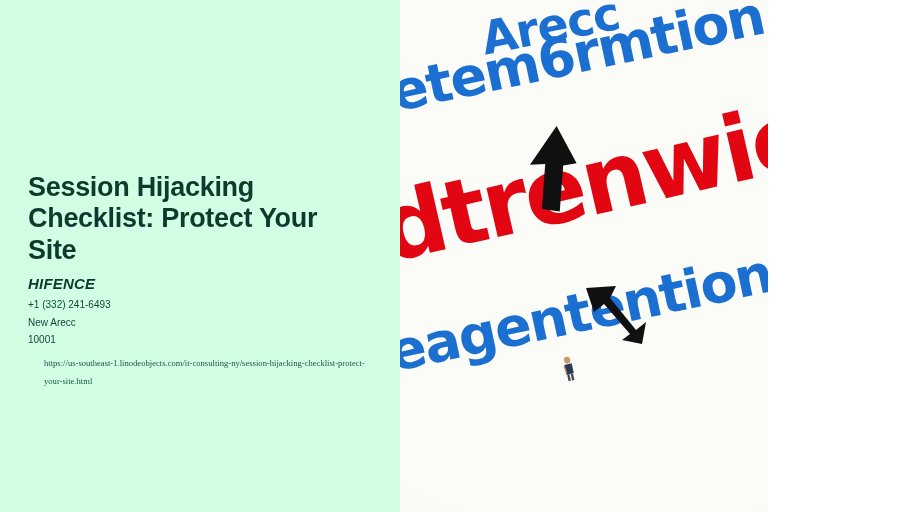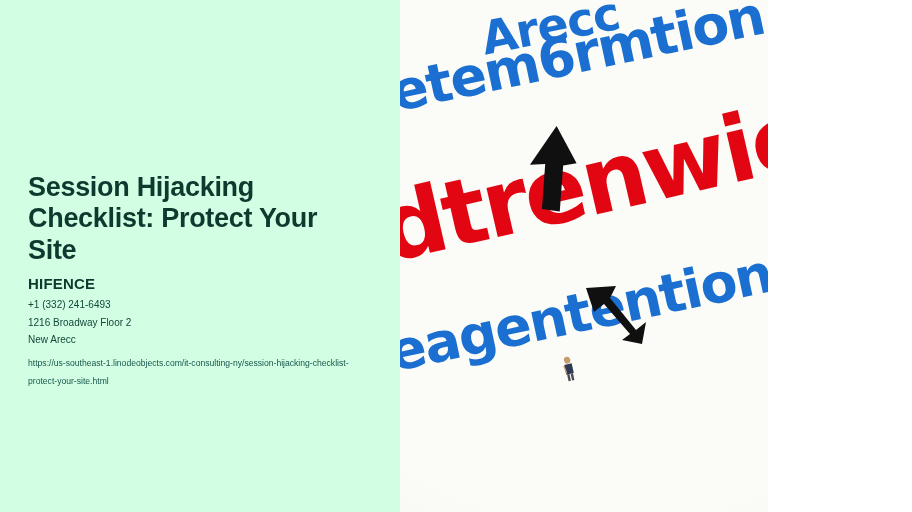--- a/index.html
+++ b/index.html
@@ -46,37 +46,38 @@
     margin: 0 0 8px 0;
   }
   .org-name {
     font-family: "Liberation Sans", sans-serif;
     font-size: 15px;
     font-weight: 700;
     color: #0d3a2e;
     letter-spacing: 0.2px;
     margin: 0 0 3px 0;
     line-height: 1.3;
+    font-style: italic;
   }
   .contact-line {
     font-family: "Liberation Sans", sans-serif;
     font-size: 10px;
     font-weight: 400;
     color: #12473a;
     line-height: 1.72;
     margin: 0;
     white-space: nowrap;
   }
   .source-url {
-    font-family: Liberation Sans, sans-serif;
+    font-family: Liberation Serif, serif;
     font-size: 8.6px;
     font-weight: 400;
     color: #17544a;
     line-height: 2.1;
-    margin: 6px 0 0 0;
+    margin: 6px 0 0 16px;
     word-break: break-all;
     max-width: 322px;
   }
 
   
   .image-panel {
     position: relative;
     width: 512px;
     height: 512px;
     flex: 0 0 512px;
@@ -169,24 +170,24 @@
 
   <div class="left-panel">
     <div class="text-block">
 
       <h1 class="headline">Session Hijacking Checklist: Protect Your Site</h1>
 
       <div class="org-name">HIFENCE</div>
 
       <div class="contact-line">+1 (332) 241-6493</div>
 
-      <div class="contact-line">1216 Broadway Floor 2</div>
 
       <div class="contact-line">New Arecc</div>
 
+      <div class="contact-line">10001</div>
 
       <div class="source-url">https://us-southeast-1.linodeobjects.com/it-consulting-ny/session-hijacking-checklist-protect-your-site.html</div>
 
     </div>
   </div>
 
   <div class="image-panel">
 
     <div class="word w-blue w-arecc">Arecc</div>
 

